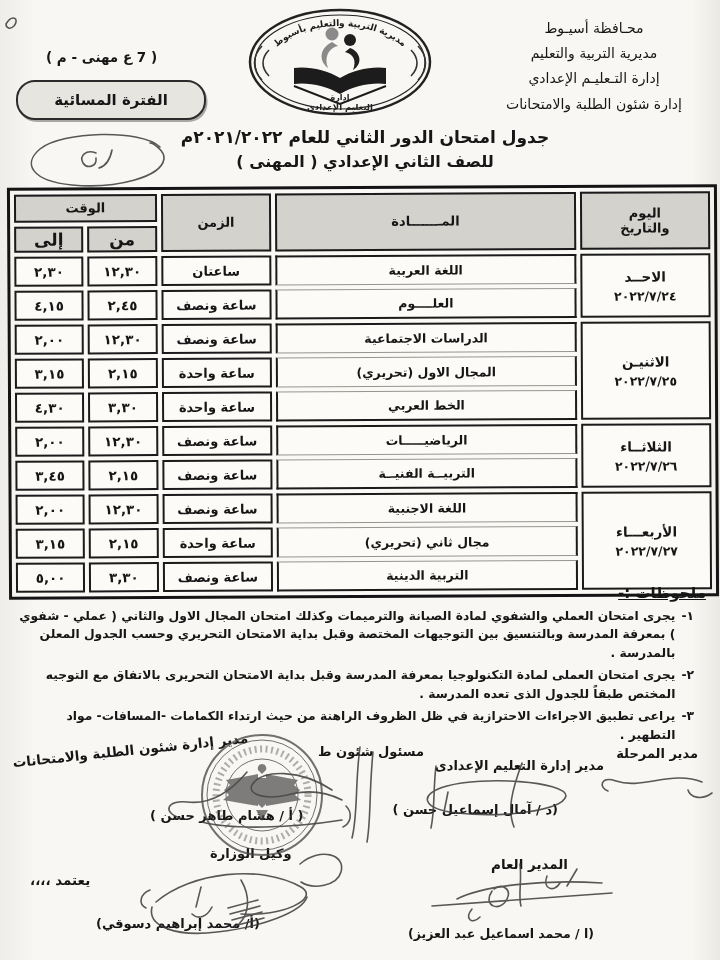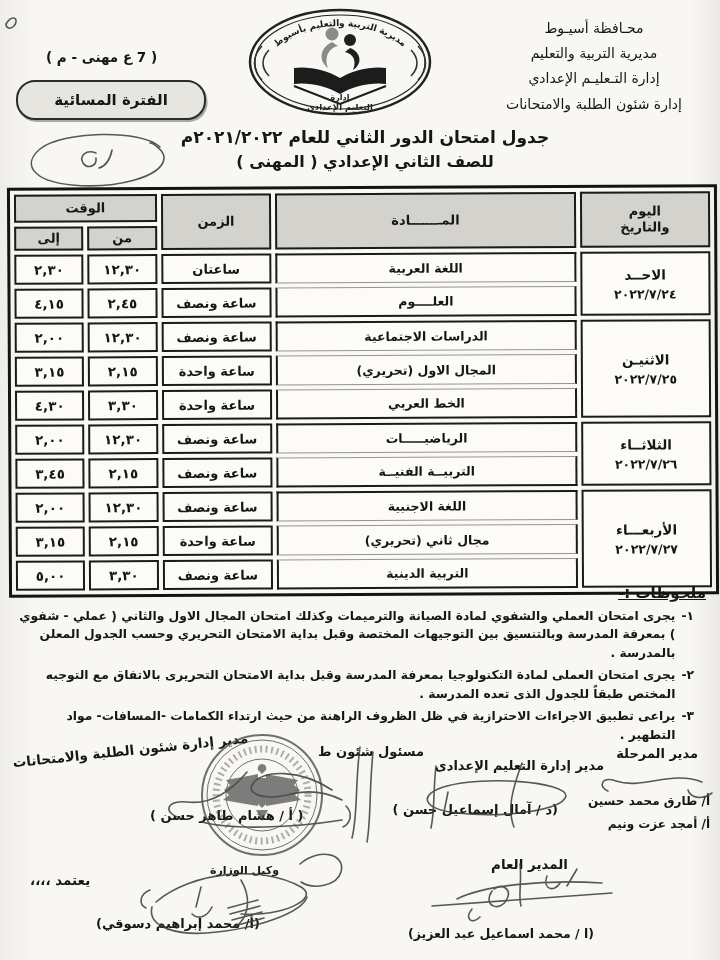--- a/index.html
+++ b/index.html
@@ -21,21 +21,21 @@
   .title{position:absolute;top:127px;left:150px;width:430px;text-align:center;font-weight:bold;}
   .title .l1{font-size:17px;}
   .title .l2{font-size:16px;margin-top:5px;}
   
   .table-frame{position:absolute;top:186px;left:8px;width:704px;border:3px solid #141414;
        transform:rotate(-0.3deg);background:rgba(255,255,255,0.25);}
   table.exam{width:100%;border-collapse:separate;border-spacing:4px;direction:rtl;}
   .exam th,.exam td{border:2px solid #1b1b1b;background:#fcfbf8;text-align:center;
        vertical-align:middle;font-weight:bold;padding:1px 2px;}
   .exam thead th{background:#d3d2cd;font-size:13px;line-height:1.2;height:22px;}
-  .exam thead tr.sub th{height:18px;font-size:13px;}
+  .exam thead tr.sub th{height:18px;font-size:17px;}
   .exam tbody td{height:24px;}
   .c-day{width:124px;font-size:13.5px;}
   .c-day .date{font-size:12.5px;margin-top:4px;}
   .c-sub{width:298px;font-size:12.5px;}
   .c-dur{width:104px;font-size:13px;}
   .c-time{width:62px;font-size:13.5px;}
   .c-sub.inner-top{border-top:1px solid #979590;}
   .c-sub.inner-bottom{border-bottom:1px solid #979590;}
   
   .notes{position:absolute;top:584px;right:14px;left:12px;direction:rtl;}
@@ -49,21 +49,21 @@
   .sig-t.t0{right:22px;top:8px;}
   .sig-t.t1{right:116px;top:20px;}
   .sig-t.t2{right:296px;top:6px;}
   .sig-t.t3{left:12px;top:4px;transform:rotate(-6deg);font-size:13.5px;}
   .names-right{position:absolute;right:10px;top:52px;text-align:right;font-size:12px;line-height:1.95;}
   .name-amal{position:absolute;right:162px;top:64px;font-size:13px;}
   .name-hesham{position:absolute;left:150px;top:70px;font-size:13px;}
   .gm-title{position:absolute;right:152px;top:118px;font-size:13.5px;}
   .gm-name{position:absolute;right:126px;top:188px;font-size:12.5px;}
   .approve{position:absolute;left:30px;top:134px;font-size:13.5px;}
-  .deputy-title{position:absolute;left:210px;top:126px;font-size:11px;}
+  .deputy-title{position:absolute;left:210px;top:108px;font-size:13px;}
   .deputy-name{position:absolute;left:96px;top:178px;font-size:13px;}
   
   .overlay{position:absolute;inset:0;pointer-events:none;}
 </style>
 </head>
 <body>
 
 <div class="page">
 
   <div class="org">
@@ -224,24 +224,20 @@
         </div>
       </div>
   </div>
 
   <div class="sigs">
     <span class="sig-t t0">مدير المرحلة</span>
     <span class="sig-t t1">مدير إدارة التعليم الإعدادى</span>
     <span class="sig-t t2">مسئول شئون ط</span>
     <span class="sig-t t3">مدير إدارة شئون الطلبة والامتحانات</span>
 
-    <div class="names-right" id="names-right">
-        <div>أ/ طارق محمد حسين</div>
-        <div>أ/ أمجد عزت ونيم</div>
-      </div>
     <div class="name-amal">(د / آمال إسماعيل حسن )</div>
     <div class="name-hesham">( أ / هشام طاهر حسن )</div>
 
     <div class="gm-title">المدير العام</div>
     <div class="gm-name">(ا / محمد اسماعيل عبد العزيز)</div>
 
     <div class="approve">يعتمد ،،،،</div>
     <div class="deputy-title">وكيل الوزارة</div>
     <div class="deputy-name">(أ/ محمد إبراهيم دسوقي)</div>
   </div>

